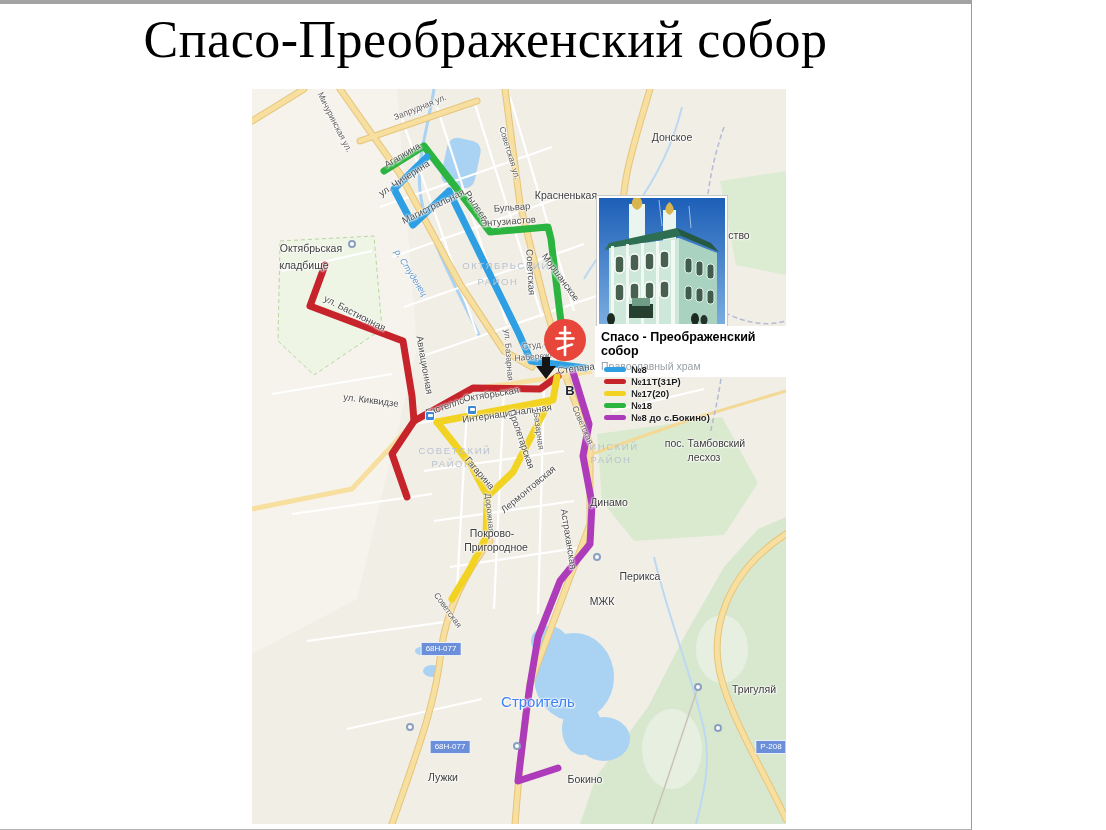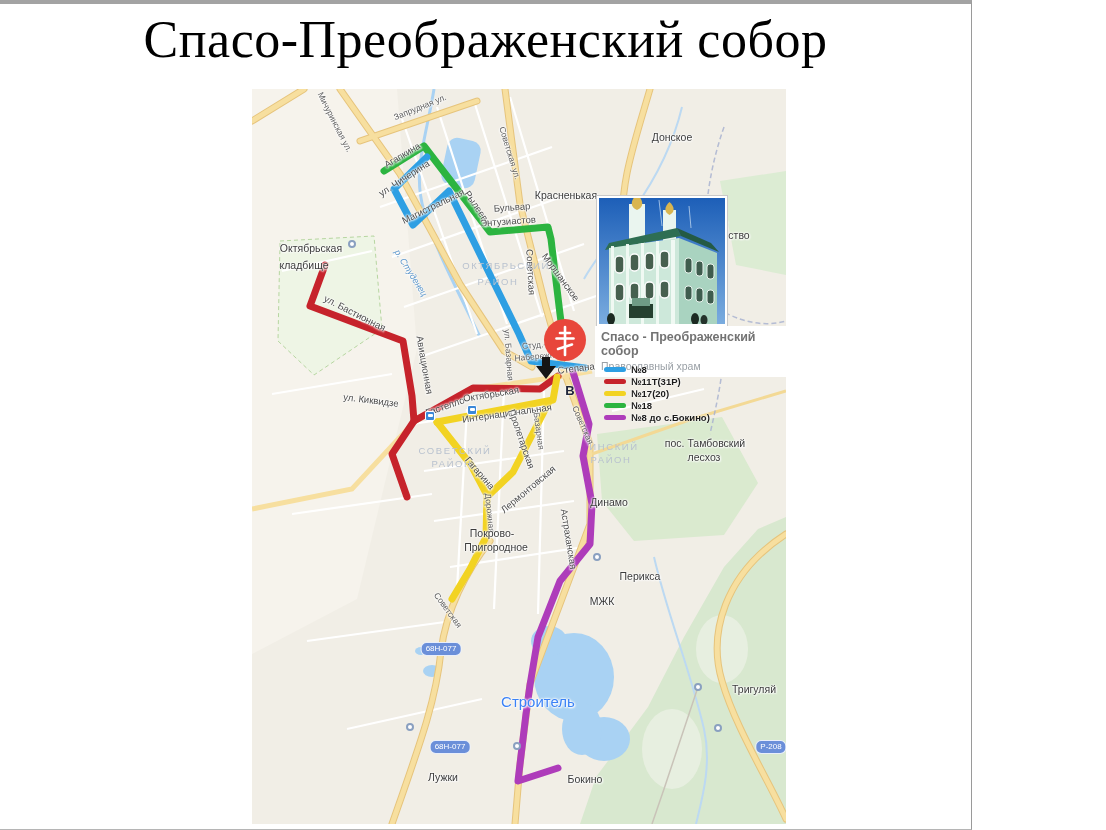--- a/index.html
+++ b/index.html
@@ -13,30 +13,30 @@
   #labels{position:absolute;left:0;top:0;width:534px;height:735px;}
   .lbl{position:absolute;white-space:nowrap;transform:translate(-50%,-50%);
        text-shadow:0 0 2px #fff,0 0 2px #fff,0 0 3px #fff,1px 1px 2px #fff;}
   .street{font-size:8.5px;color:#606060;}
   .street-lg{font-size:9.5px;color:#4c4c4c;}
   .place{font-size:10.5px;color:#3b3b3b;}
   .town{font-size:15px;color:#3b82f6;}
   .district{font-size:9.5px;color:#b9c2cf;letter-spacing:1.6px;text-shadow:none;}
   .water{font-size:9px;color:#5d97cb;font-style:italic;}
   .badge{position:absolute;transform:translate(-50%,-50%);background:#6b8fd9;color:#fff;
-         font-size:8px;line-height:10px;padding:1px 4px;border-radius:6px;border:1px solid rgba(255,255,255,.85);}
+         font-size:8px;line-height:10px;padding:1px 4px;border-radius:1px;border:1px solid rgba(255,255,255,.85);}
   .stop{position:absolute;width:10px;height:10px;transform:translate(-50%,-50%);
         background:#3b88d8;border:1px solid #fff;border-radius:2px;box-sizing:border-box;}
   .stop span{display:block;width:5px;height:3px;background:#fff;margin:2px auto 0 auto;border-radius:1px;}
   .circ{position:absolute;width:8px;height:8px;transform:translate(-50%,-50%);
         background:#fff;border:2px solid #8aa0c0;border-radius:50%;box-sizing:border-box;}
   #photo{position:absolute;left:345px;top:107px;width:130px;height:130px;background:#fff;
          border:2px solid #fff;box-shadow:0 0 0 1px #c9c9c9;box-sizing:border-box;}
   #card-text{position:absolute;left:343px;top:237px;width:197px;background:#fff;padding:4px 6px 5px 6px;box-sizing:border-box;}
-  #card-title{font-size:12.5px;font-weight:bold;color:#737373;}
+  #card-title{font-size:12.5px;font-weight:bold;color:#000000;}
   #card-sub{font-size:10.5px;color:#9aa0a6;margin-top:2px;}
   #legend{position:absolute;left:352px;top:274px;}
   .lrow{display:flex;align-items:center;gap:5px;height:12px;}
   .chip{display:inline-block;width:22px;height:5px;border-radius:3px;flex:0 0 auto;}
   .ltxt{font-size:9.5px;font-weight:bold;color:#1b1b1b;white-space:nowrap;
         text-shadow:0 0 2px #fff,0 0 2px #fff;}
   #letter-b{position:absolute;left:318px;top:301px;transform:translate(-50%,-50%);
         font-size:13px;font-weight:bold;color:#20263a;text-shadow:0 0 2px #fff,0 0 2px #fff;}
 </style>
 </head>

